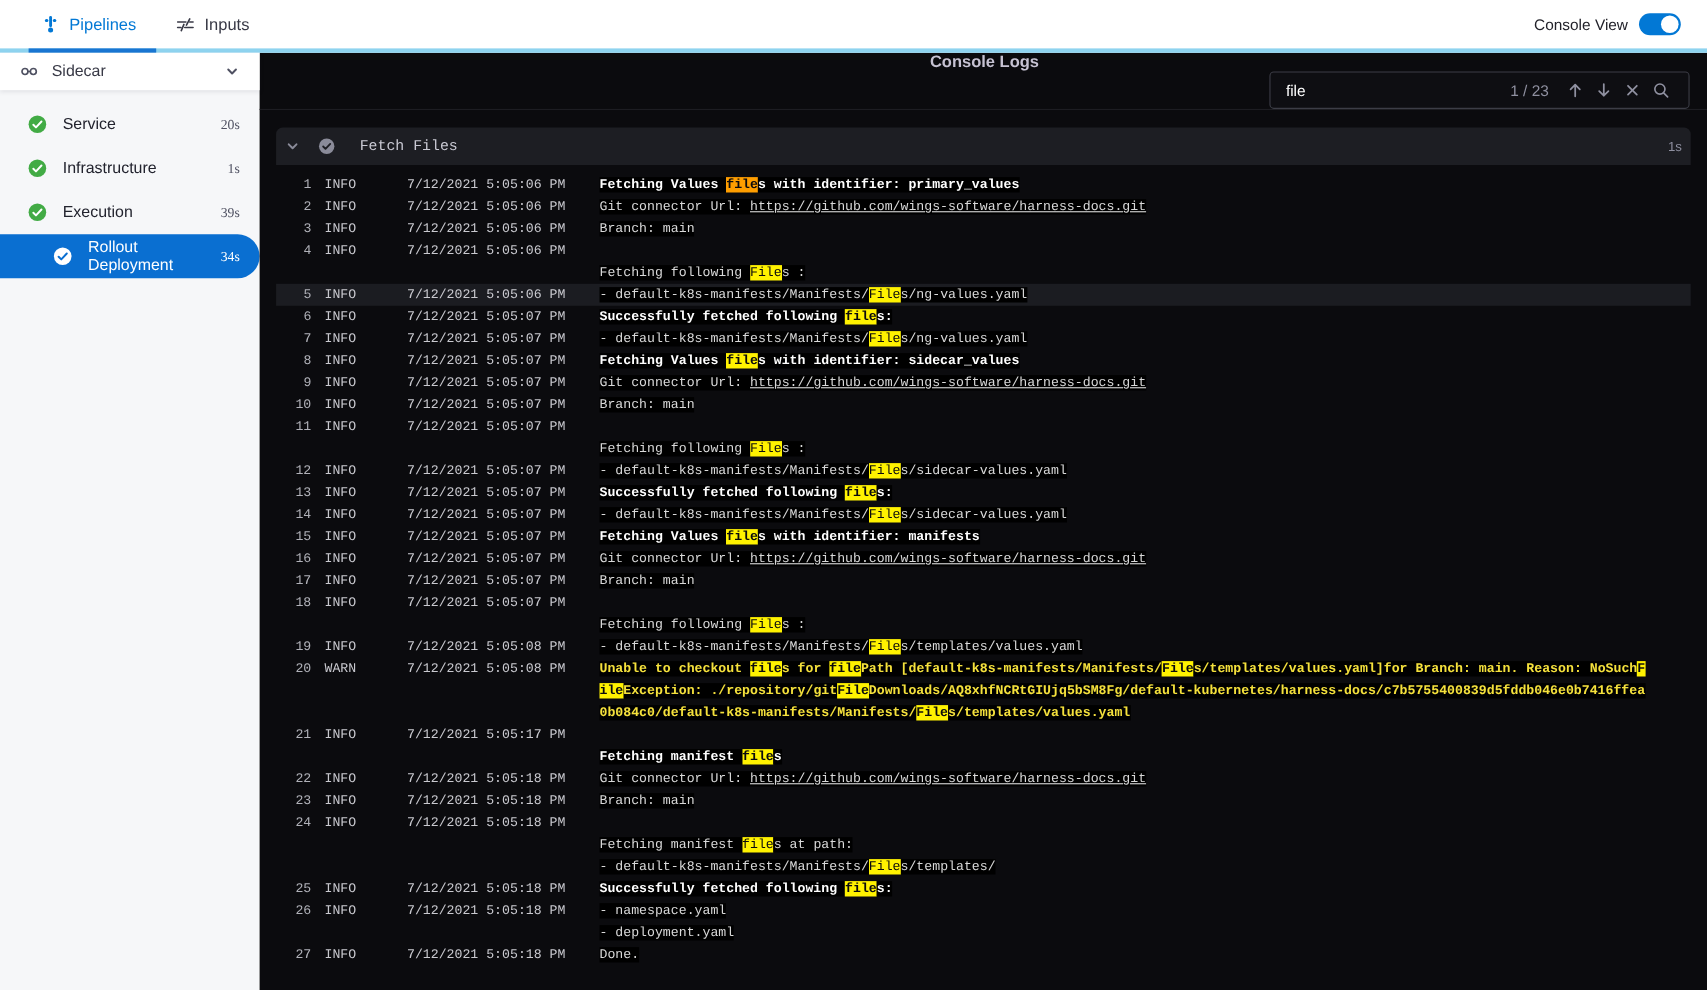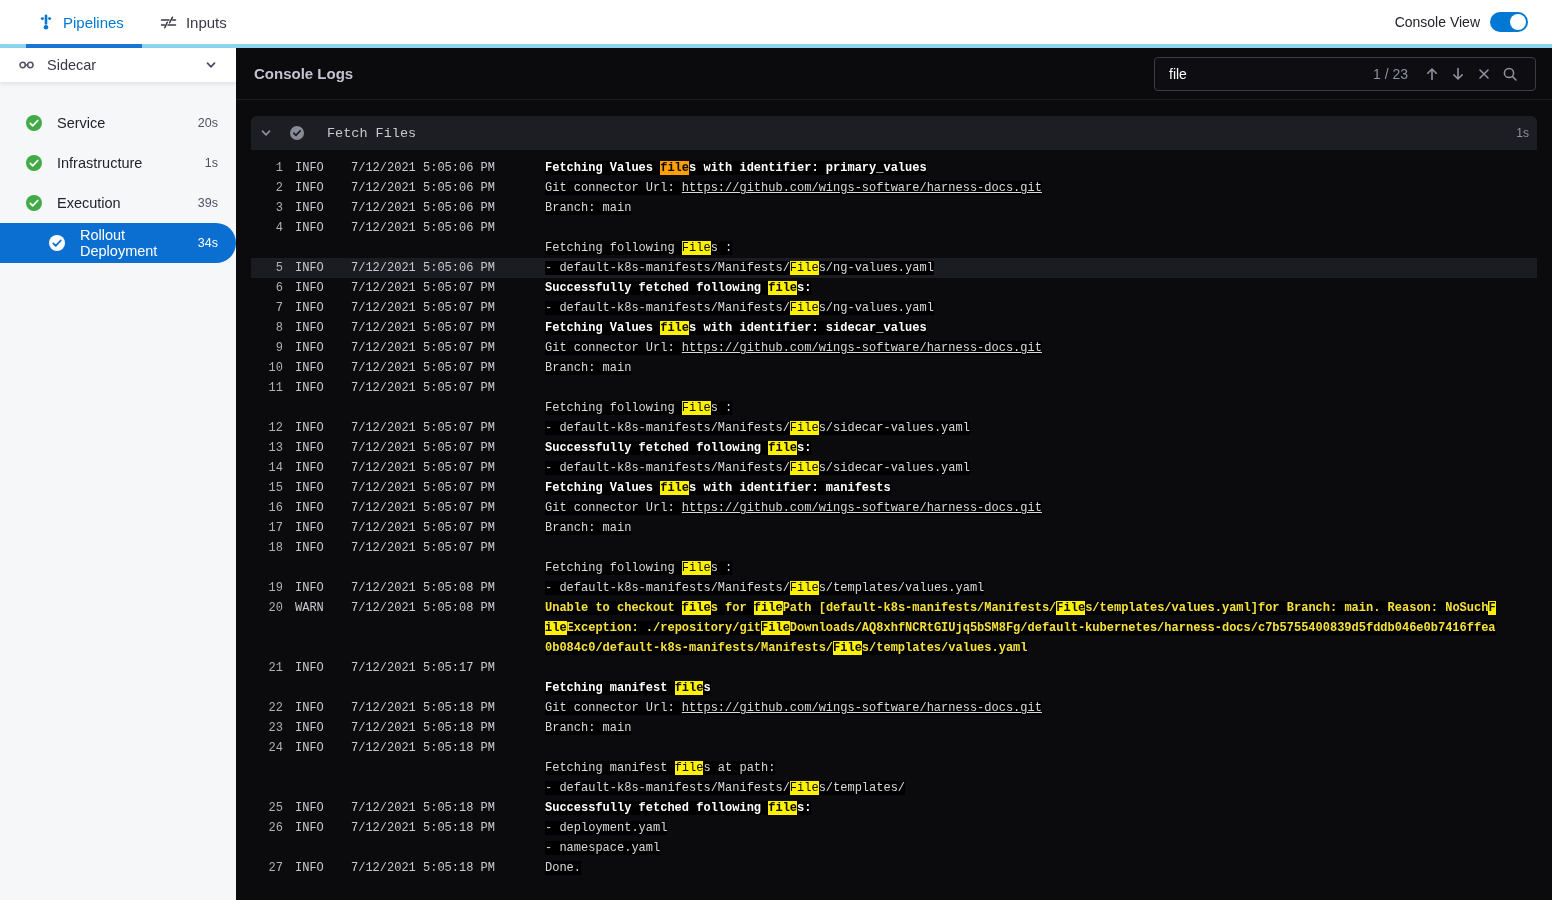--- a/index.html
+++ b/index.html
@@ -18,51 +18,51 @@
   .tab-indicator { position:absolute; left:26px; top:0; width:116px; height:4px; background:#1976d2; }
 
   
   .main { display:flex; height:852px; }
 
   
   .sidebar { width:236px; background:#f6f7f9; display:flex; flex-direction:column; }
   .sidebar-header { height:34px; background:#fff; display:flex; align-items:center; gap:12px; padding:0 18px;
     box-shadow:0 2px 4px rgba(40,41,61,.10); position:relative; z-index:2; cursor:pointer; }
   .sidebar-header .title { font-size:14.5px; color:#383946; flex:1; }
-  .step-list { padding-top:1px;margin-top:20px; }
+  .step-list { padding-top:11px; }
   .step { height:40px; display:flex; align-items:center; gap:14px; padding:0 18px 0 25px; cursor:pointer; }
   .step .label { font-size:14.5px; color:#22232e; flex:1; }
-  .step .duration { font-size:12.5px; color:#4f5162; }
+  .step .duration { font-size:12.5px; color:#4f5162;font-family:Liberation Serif, serif; }
   .step.selected { background:#0a6fd1; border-radius:0 20px 20px 0; padding-left:48px; }
   .step.selected .label { color:#fff; }
   .step.selected .duration { color:#fff; }
 
   
   .console { flex:1; background:#0b0b0e; display:flex; flex-direction:column; min-width:0; }
-  .console-header { height:52px; display:flex; align-items:center; padding:0 16px 0 18px; border-bottom:1px solid #1d1d22; }
+  .console-header { height:52px; display:flex; align-items:center; padding:0 16px 0 18px; border-bottom:1px solid #1d1d22;flex-direction:column; }
   .console-title { font-size:15px; font-weight:700; color:#c6c2d2; }
   .searchbox { margin-left:auto; width:382px; height:34px; border:1px solid #3c3d46; border-radius:4px;
     display:flex; align-items:center; padding:0 12px 0 14px; background:#0e0e12; }
   .search-input { background:transparent; border:none; outline:none; color:#fff; font-size:14px; flex:1; min-width:0;
     font-family:"Liberation Sans",sans-serif; }
   .search-count { color:#8f90a0; font-size:14px; margin-right:11px; white-space:nowrap; }
   .search-icon-btn { display:flex; align-items:center; justify-content:center; width:26px; height:26px; cursor:pointer; }
 
   
   .log-wrap { flex:1; padding:16px 15px 0; overflow:hidden; }
   .section-header { height:34px; background:#1d1e23; border-radius:6px 6px 0 0; display:flex; align-items:center; padding:0 8px; cursor:pointer; }
   .section-title { font-family:"Liberation Mono",monospace; font-size:13.5px; color:#c9c9d3; margin-left:22px; }
   .section-duration { margin-left:auto; font-size:12px; color:#8f90a0; }
 
   .log-lines { font-family:"Liberation Mono",monospace; font-size:12px; line-height:20px; padding-top:8px; color:#d9d9d9; }
   .entry { display:grid; grid-template-columns:30px 44px 182px 1fr; column-gap:12px; padding-left:2px; }
   .entry.selected { background:#1b1c21; }
   .entry .num { text-align:right; color:#b0b1b8; }
   .entry .level { color:#c9c9cf; }
-  .entry .time { color:#c9c9cf; white-space:pre; }
+  .entry .time { color:#c9c9cf; white-space:pre;text-align:center; }
   .msg-line { white-space:pre; min-height:20px; }
   .seg { background:#000; }
   .s-b { font-weight:700; color:#fff;margin-top:32px; }
   .s-l { text-decoration:underline; cursor:pointer; }
   .s-w { font-weight:700; color:#f5e13c; }
   .h-m { background:#fff200; color:#0b0b0e; }
   .h-c { background:#ff9e00; color:#0b0b0e; }
 
   .icon { display:inline-flex; flex:none; }
 </style>
@@ -418,22 +418,22 @@
             <div class="time">7/12/2021 5:05:18 PM</div>
             <div>
               <div class="msg-line"><span class="seg s-b">Successfully fetched following </span><span class="seg s-b h-m">file</span><span class="seg s-b">s:</span></div>
             </div>
           </div>
           <div class="entry">
             <div class="num">26</div>
             <div class="level">INFO</div>
             <div class="time">7/12/2021 5:05:18 PM</div>
             <div>
+              <div class="msg-line"><span class="seg">- namespace.yaml</span></div>
               <div class="msg-line"><span class="seg">- deployment.yaml</span></div>
-              <div class="msg-line"><span class="seg">- namespace.yaml</span></div>
             </div>
           </div>
           <div class="entry">
             <div class="num">27</div>
             <div class="level">INFO</div>
             <div class="time">7/12/2021 5:05:18 PM</div>
             <div>
               <div class="msg-line"><span class="seg">Done.</span></div>
             </div>
           </div>

